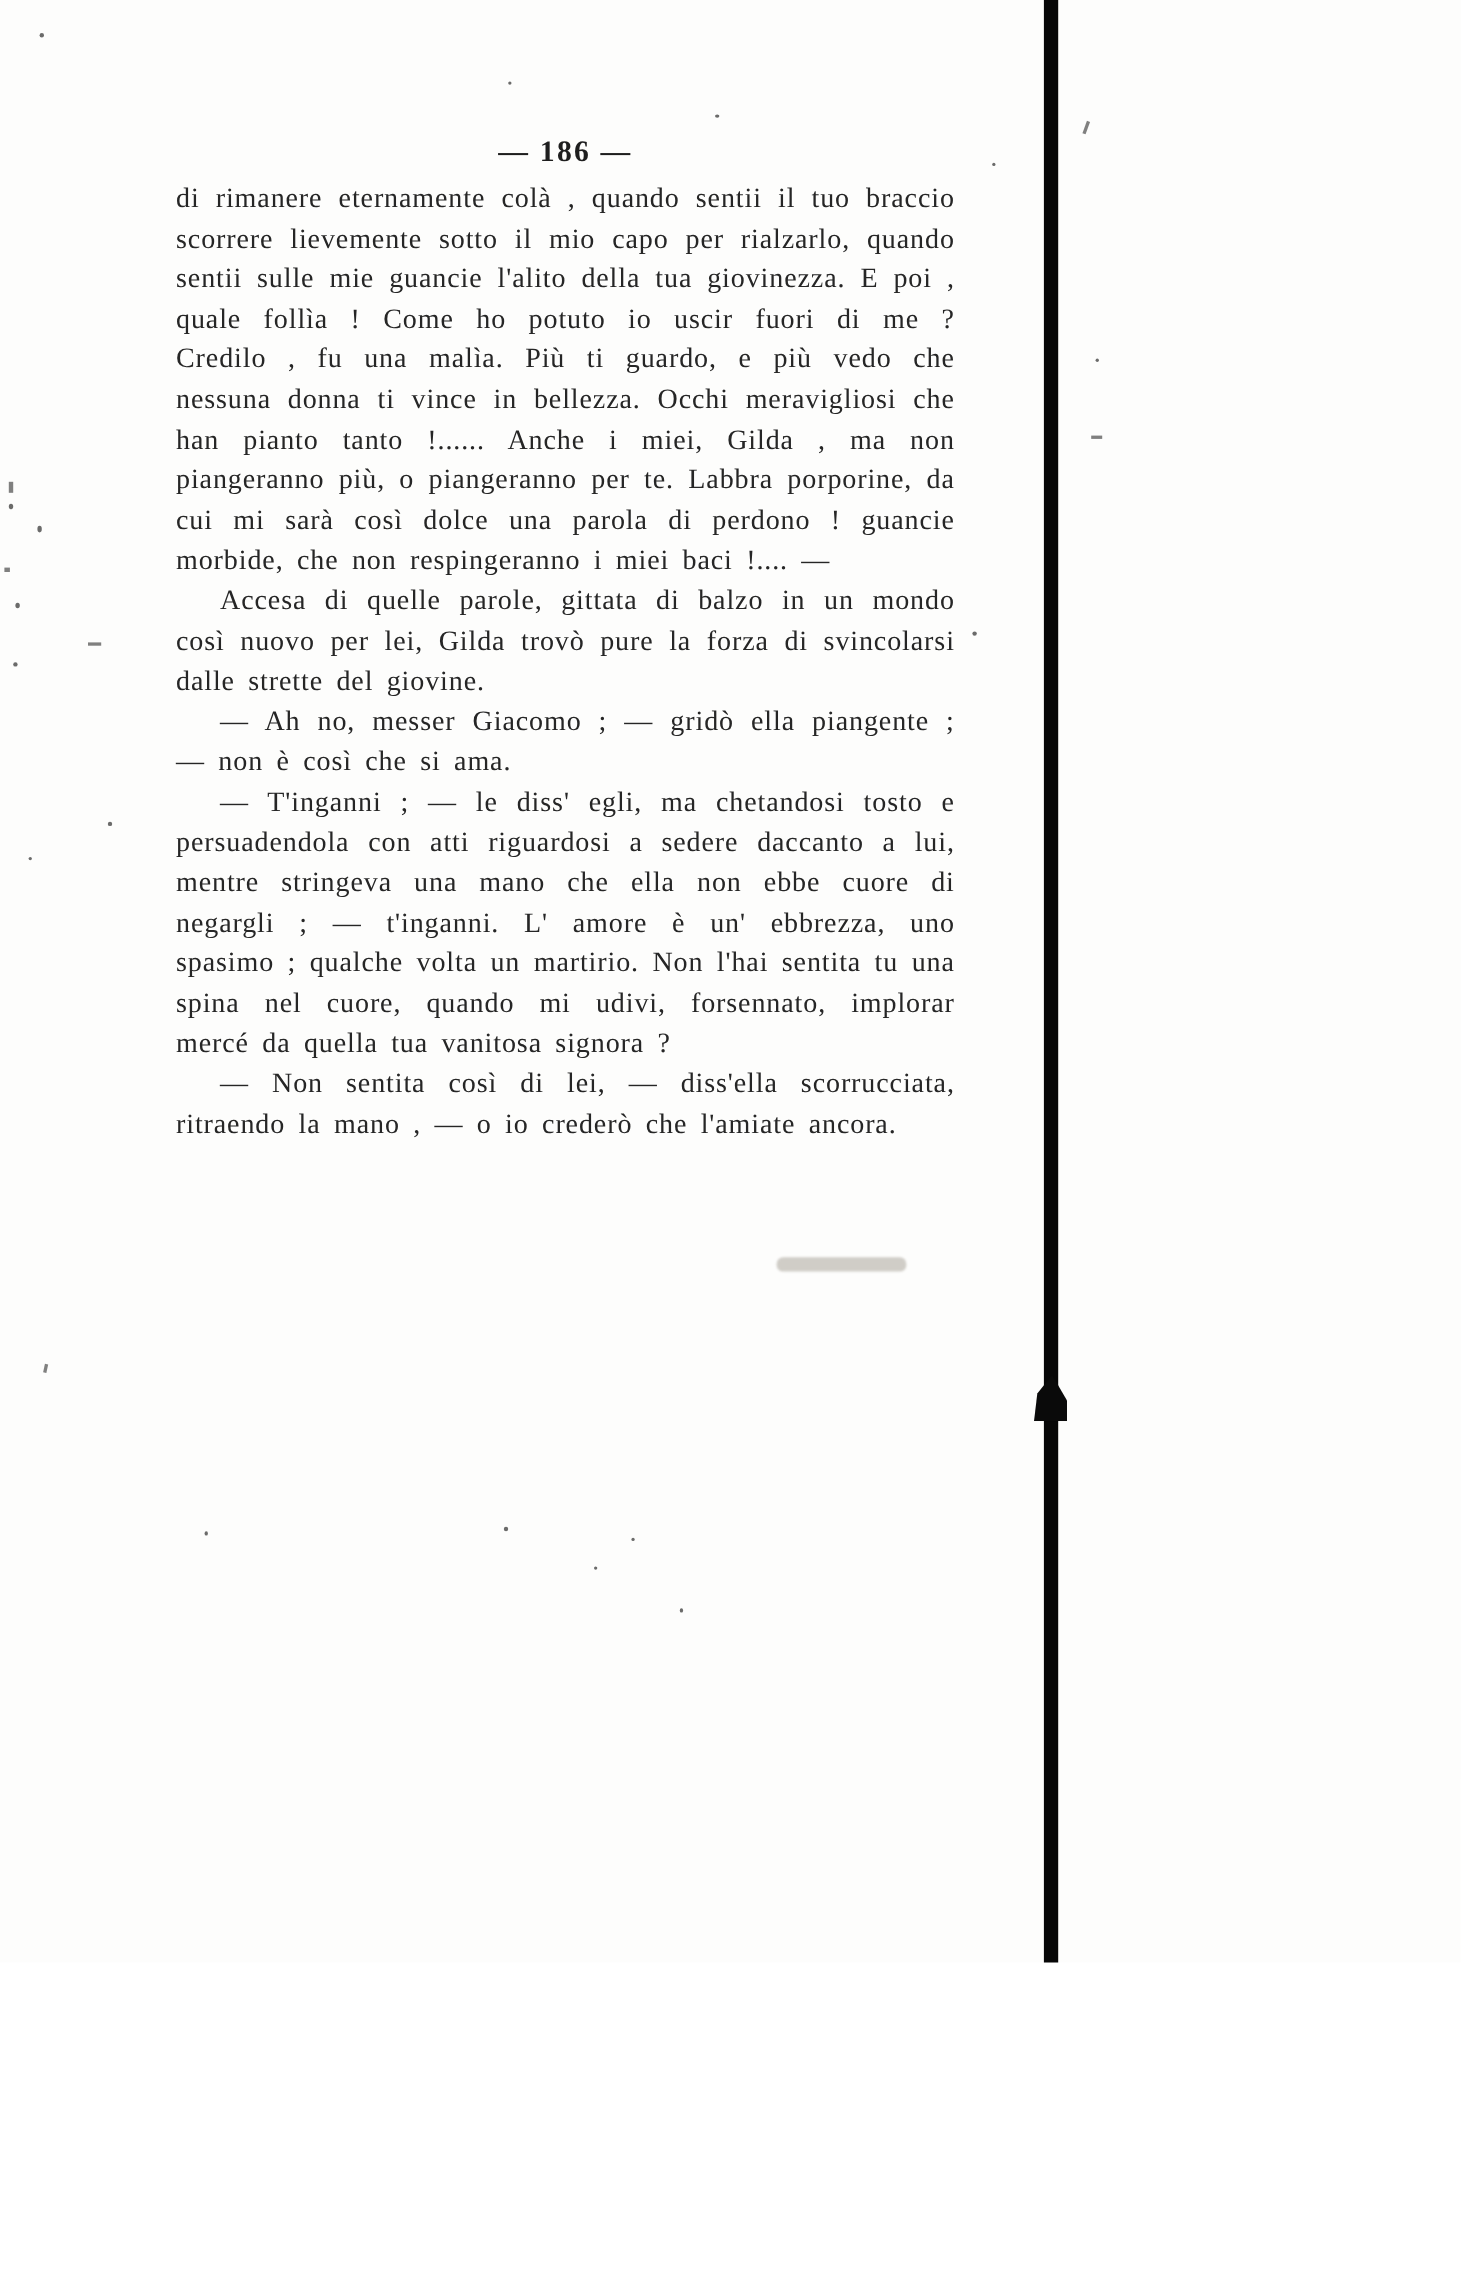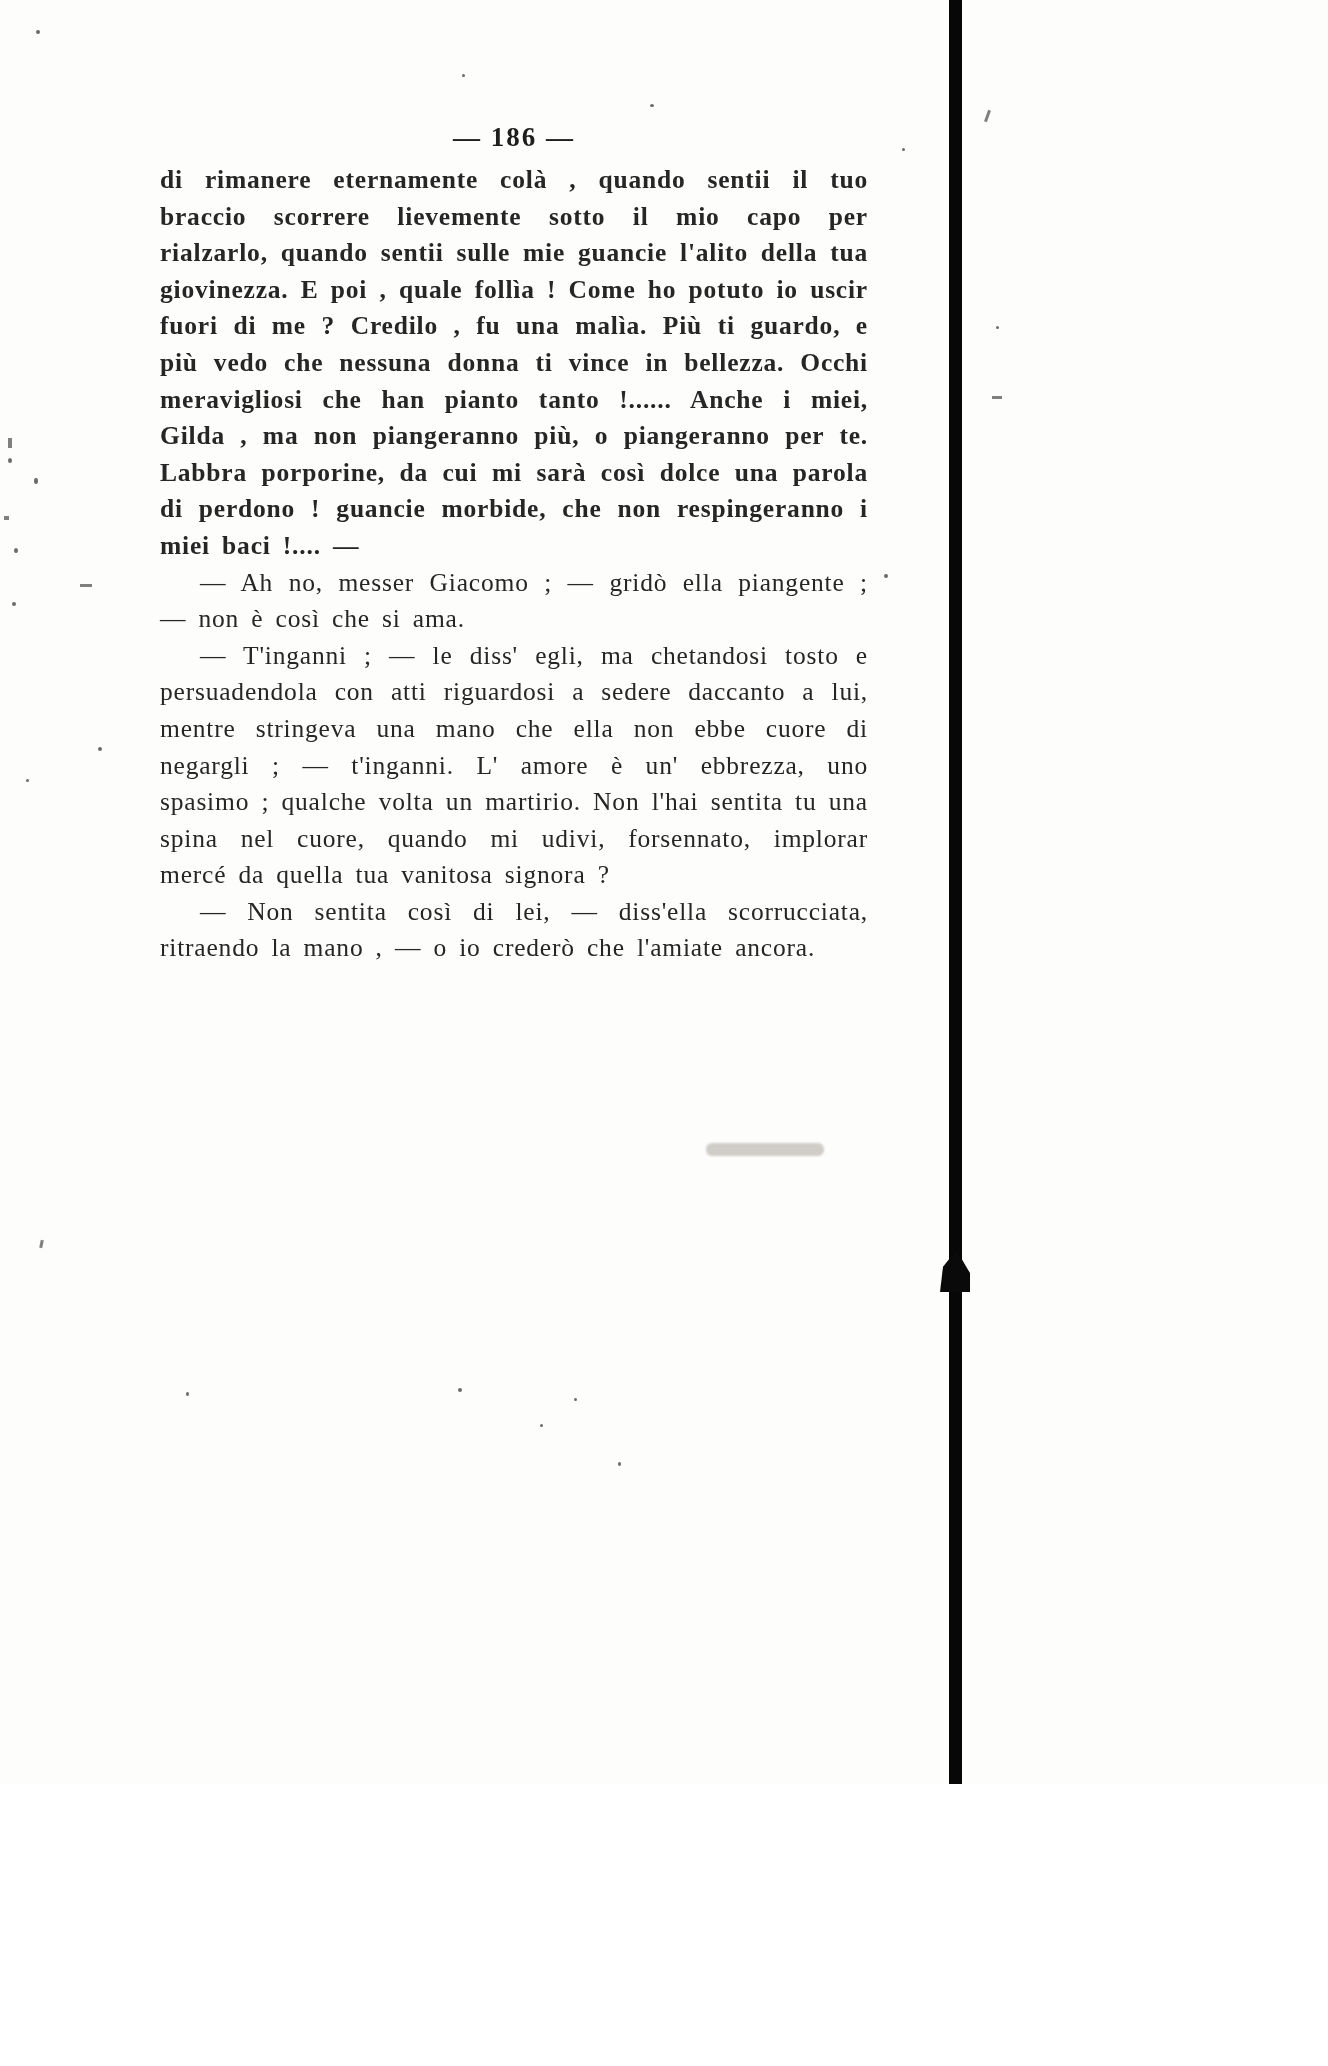--- a/index.html
+++ b/index.html
@@ -35,21 +35,21 @@
     left: 160px;
     width: 708px;
     font-size: 25.5px;
     line-height: 36.6px;
     text-align: justify;
     letter-spacing: 0.8px;
     word-spacing: 5px;
     color: #262626;
   }
   .text-block p { text-indent: 40px; }
-  .text-block p.first { text-indent: 0; font-weight: bold; }
+  .text-block p.first { text-indent: 0; }
 
   
   .scan-bar {
     position: absolute;
     top: 0;
     left: 949px;
     width: 13px;
     height: 2066px;
     background: #070707;
   }
@@ -87,20 +87,21 @@
 </style>
 </head>
 <body>
 
 <div class="page">
 
   <div class="page-number">— 186 —</div>
 
   <div class="text-block">
     <p class="first">di rimanere eternamente colà , quando sentii il tuo braccio scorrere lievemente sotto il mio capo per rialzarlo, quando sentii sulle mie guancie l'alito della tua giovinezza. E poi , quale follìa ! Come ho potuto io uscir fuori di me ? Credilo , fu una malìa. Più ti guardo, e più vedo che nessuna donna ti vince in bellezza. Occhi meravigliosi che han pianto tanto !...... Anche i miei, Gilda , ma non piangeranno più, o piangeranno per te. Labbra porporine, da cui mi sarà così dolce una parola di perdono ! guancie morbide, che non respingeranno i miei baci !.... —</p>
+    <p>Accesa di quelle parole, gittata di balzo in un mondo così nuovo per lei, Gilda trovò pure la forza di svincolarsi dalle strette del giovine.</p>
     <p>— Ah no, messer Giacomo ; — gridò ella piangente ; — non è così che si ama.</p>
     <p>— T'inganni ; — le diss' egli, ma chetandosi tosto e persuadendola con atti riguardosi a sedere daccanto a lui, mentre stringeva una mano che ella non ebbe cuore di negargli ; — t'inganni. L' amore è un' ebbrezza, uno spasimo ; qualche volta un martirio. Non l'hai sentita tu una spina nel cuore, quando mi udivi, forsennato, implorar mercé da quella tua vanitosa signora ?</p>
     <p>— Non sentita così di lei, — diss'ella scorrucciata, ritraendo la mano , — o io crederò che l'amiate ancora.</p>
   </div>
 
   <div class="scan-bar"></div>
   <div class="scan-arrow"></div>
   <div class="smudge"></div>
 
   <div class="speck" style="left:36px; top:30px; width:4px; height:4px;"></div>

